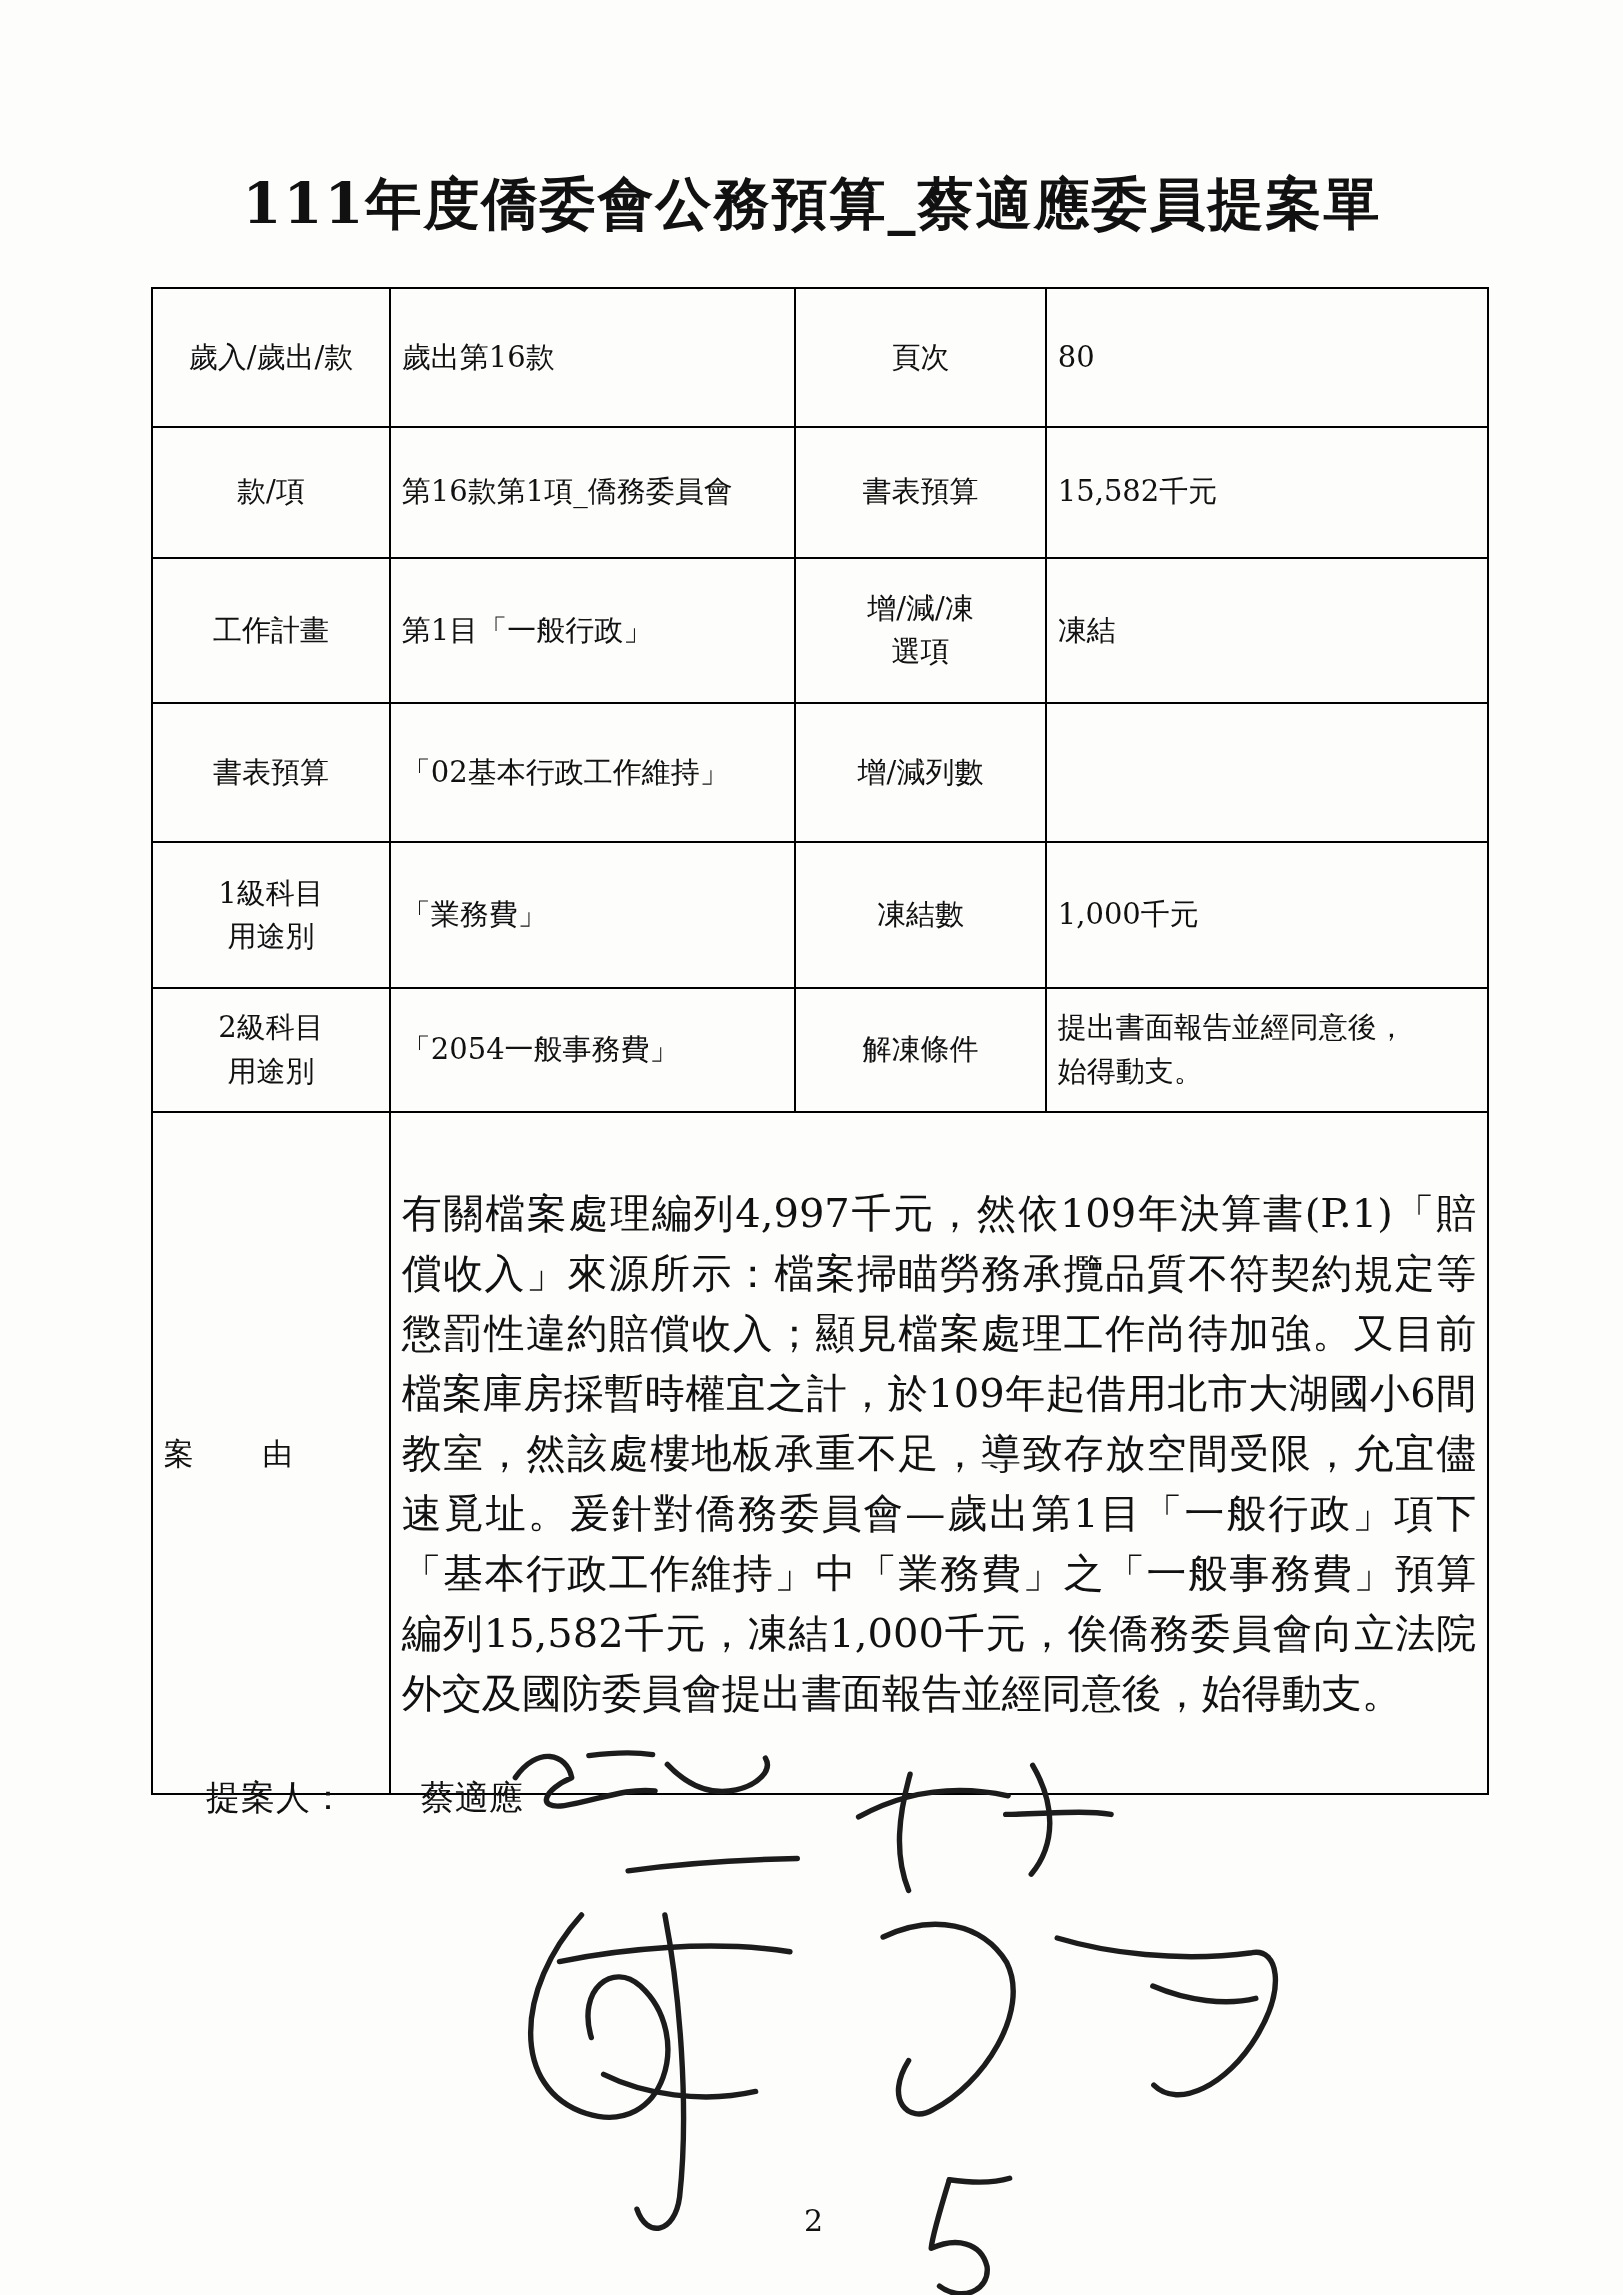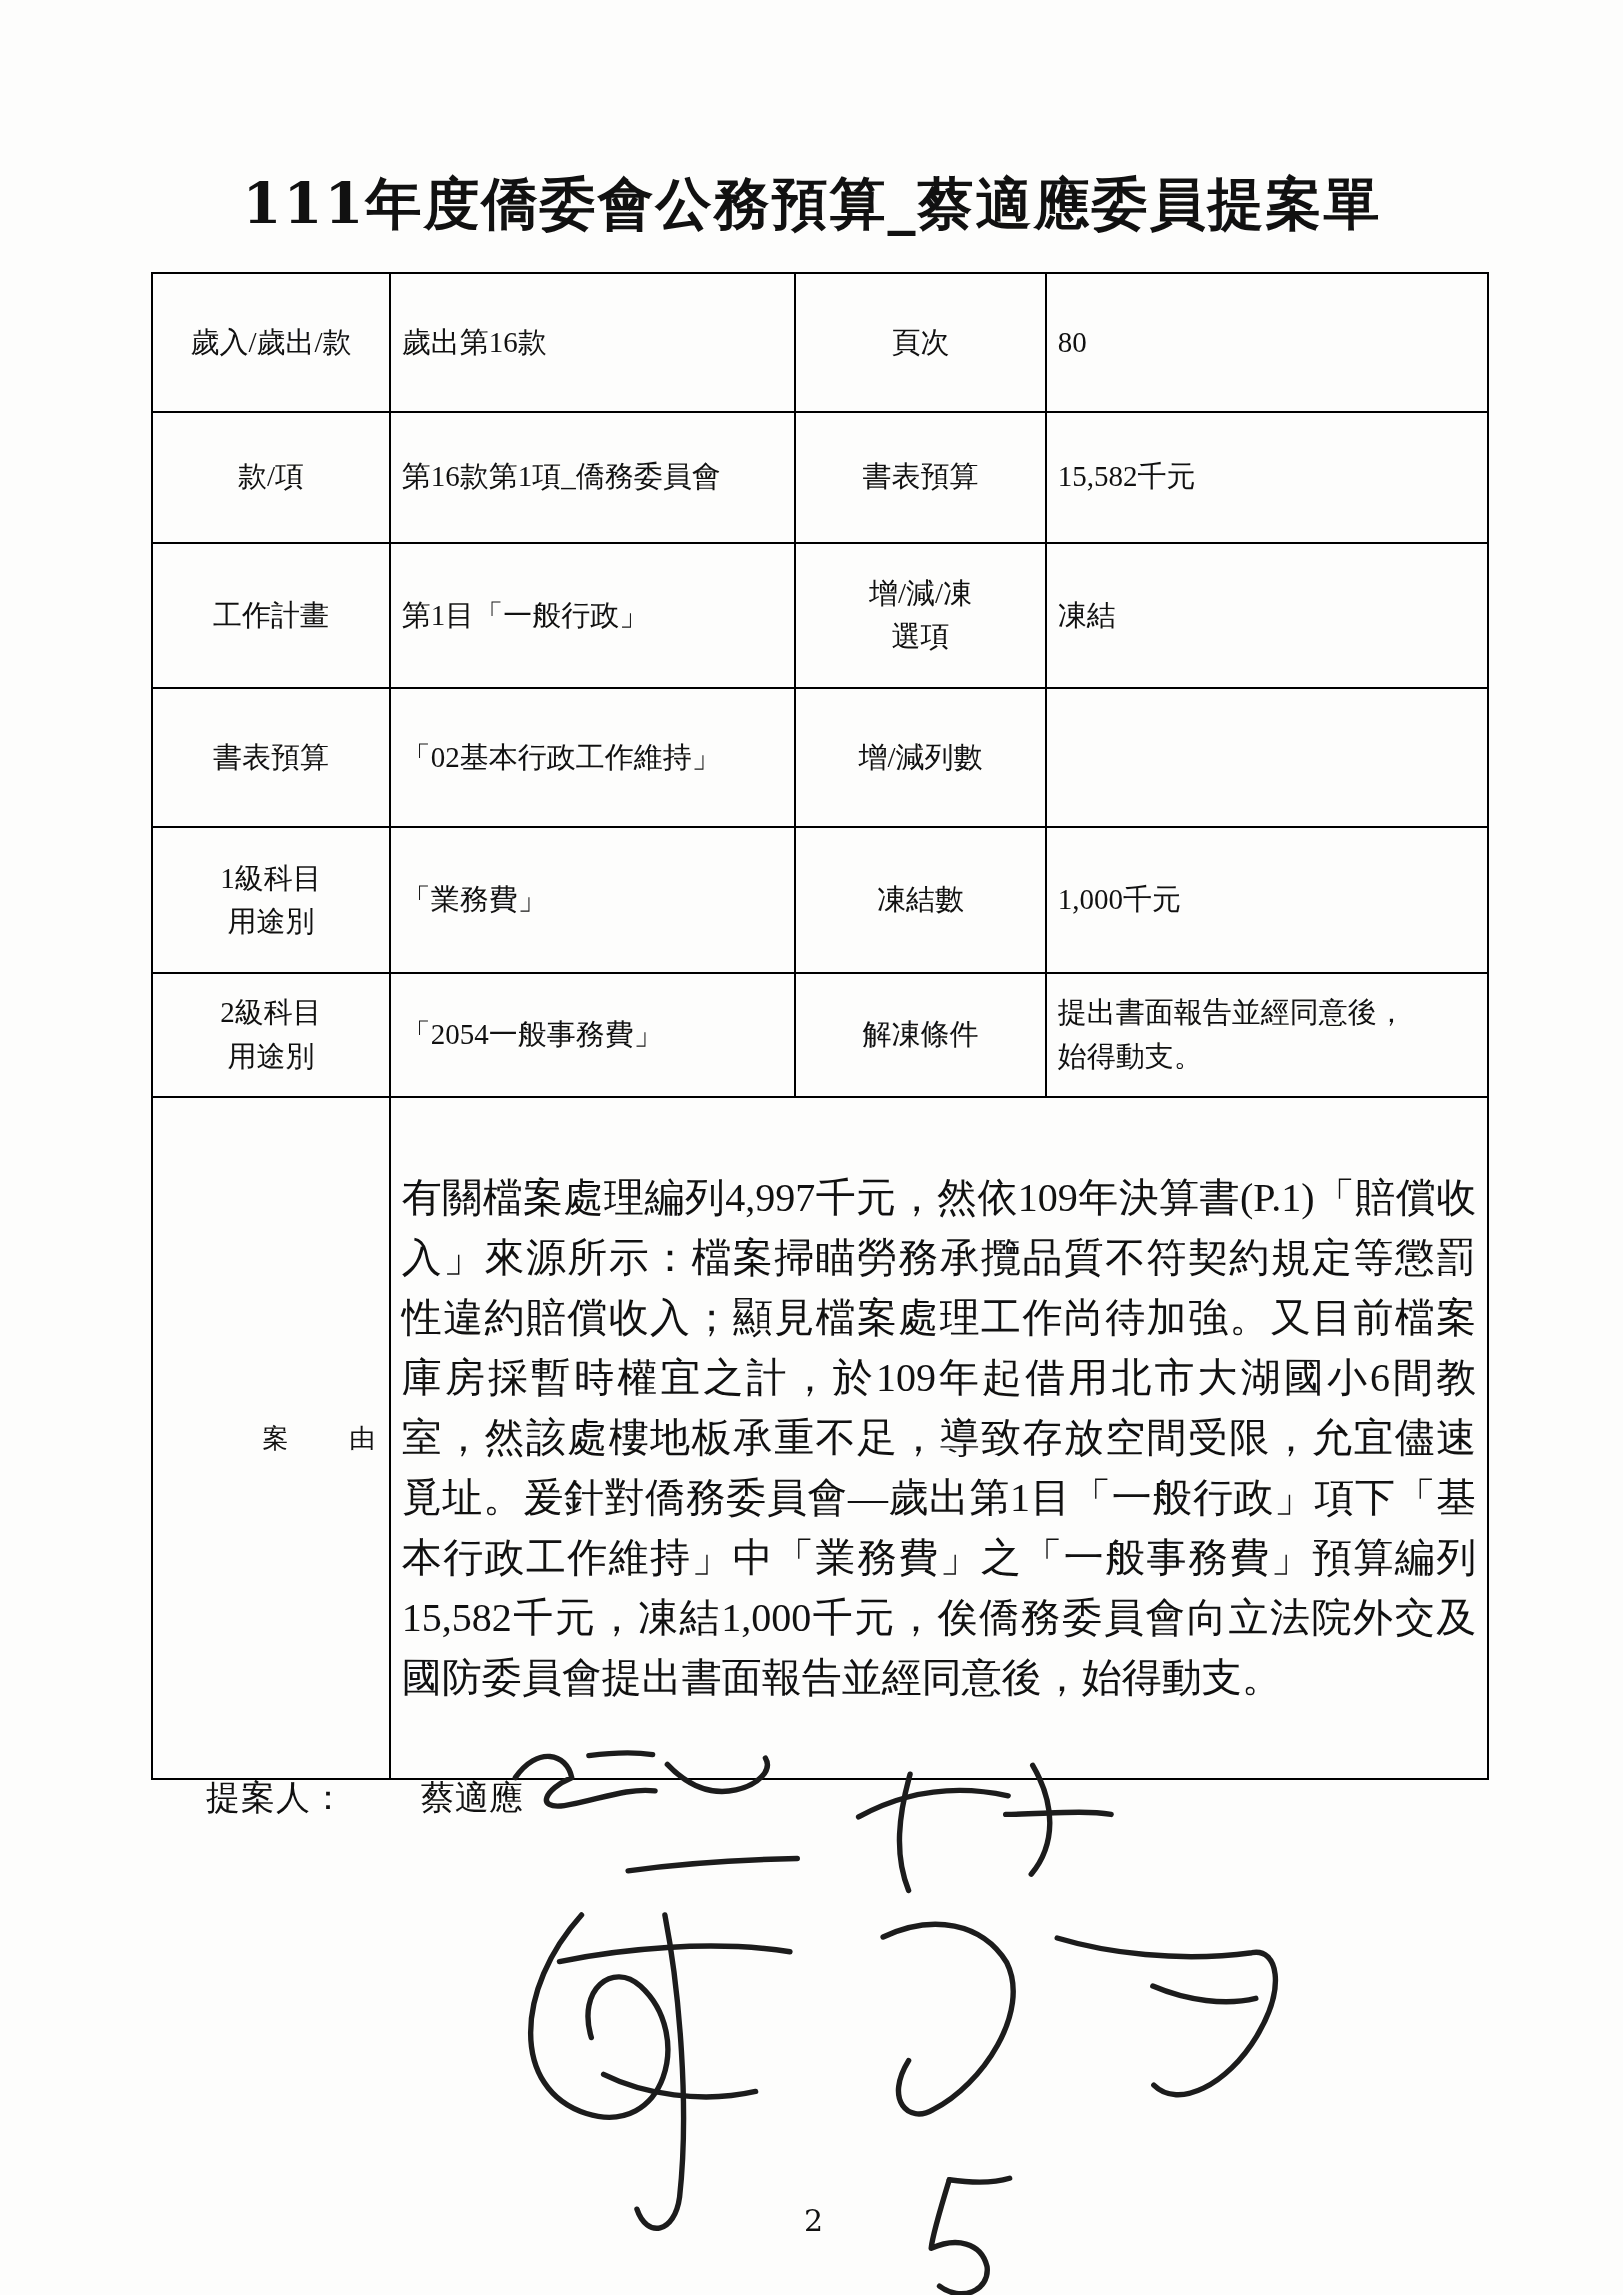--- a/index.html
+++ b/index.html
@@ -19,26 +19,25 @@
     left: 0;
     width: 100%;
     text-align: center;
     font-size: 56px;
     font-weight: 600;
     letter-spacing: 2px;
   }
   table.form {
     position: absolute;
     left: 151px;
-    top: 272px;
+    top: 287px;
     width: 1337px;
     border-collapse: collapse;
     table-layout: fixed;
     font-size: 29px;
-    font-family: Liberation Serif, serif;
   }
   table.form col.c1 { width: 238px; }
   table.form col.c2 { width: 405px; }
   table.form col.c3 { width: 251px; }
   table.form col.c4 { width: 442px; }
   table.form td {
     border: 2.5px solid #000;
     padding: 4.9px 10.8px;
     vertical-align: middle;
     line-height: 1.5;
@@ -47,22 +46,22 @@
   td.val { text-align: left; margin-top: 41px; }
   .prewrap { white-space: pre-line; }
   tr.r1 td { height: 127px; }
   tr.r2 td { height: 119px; }
   tr.r3 td { height: 134px; }
   tr.r4 td { height: 127px; }
   tr.r5 td { height: 134px; }
   tr.r6 td { height: 112px; }
   tr.r7 td { height: 671px; }
   td.case-label {
-    text-align: right;
-    font-size: 26px;
+    text-align: left;
+    font-size: 30px;
     letter-spacing: 2.9px;
   }
   td.case-text {
     vertical-align: top;
     padding: 12.8px 14.7px;
     font-size: 40px;
     line-height: 2.78;
     text-align: justify;
   }
   .proposer-line {

